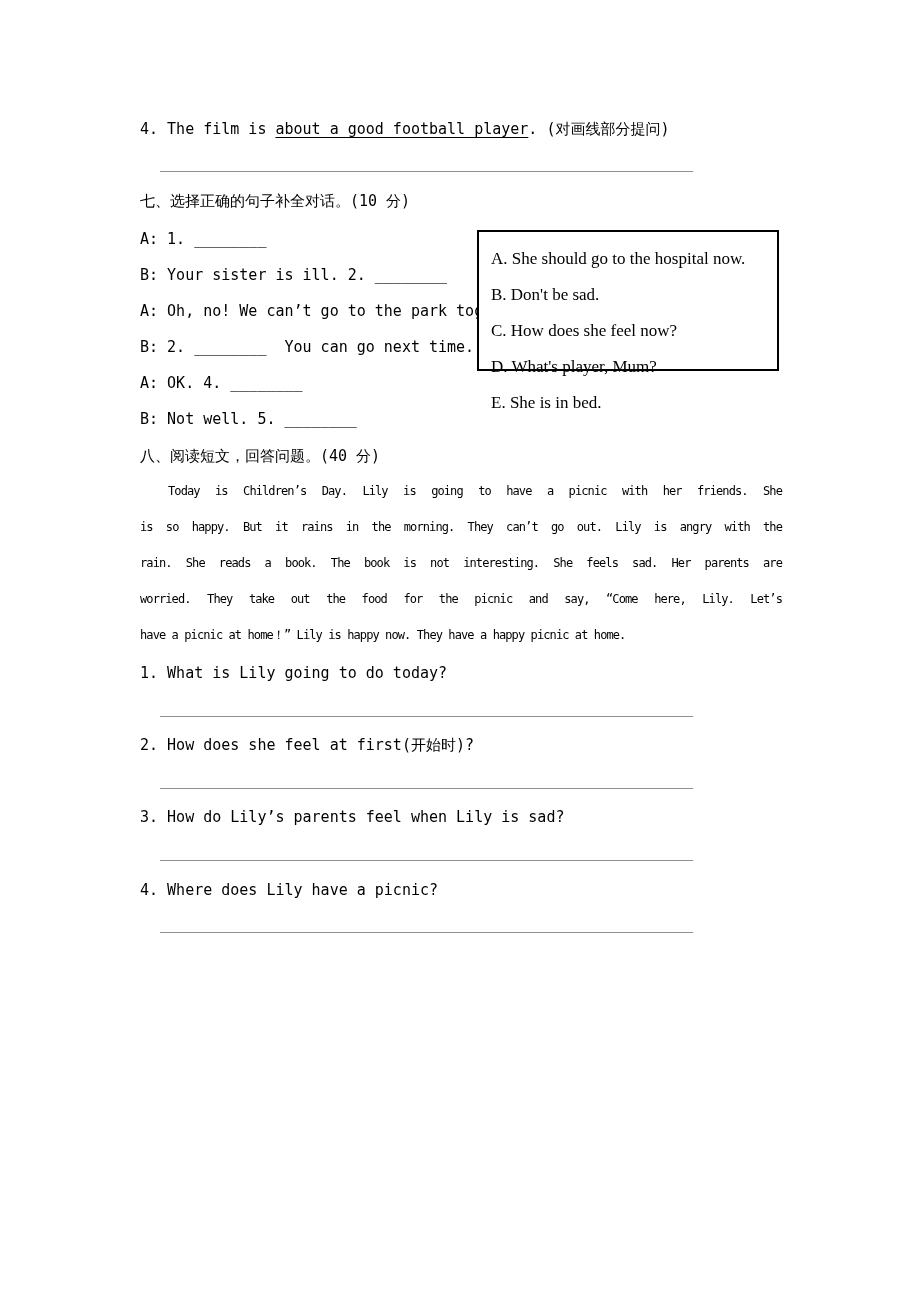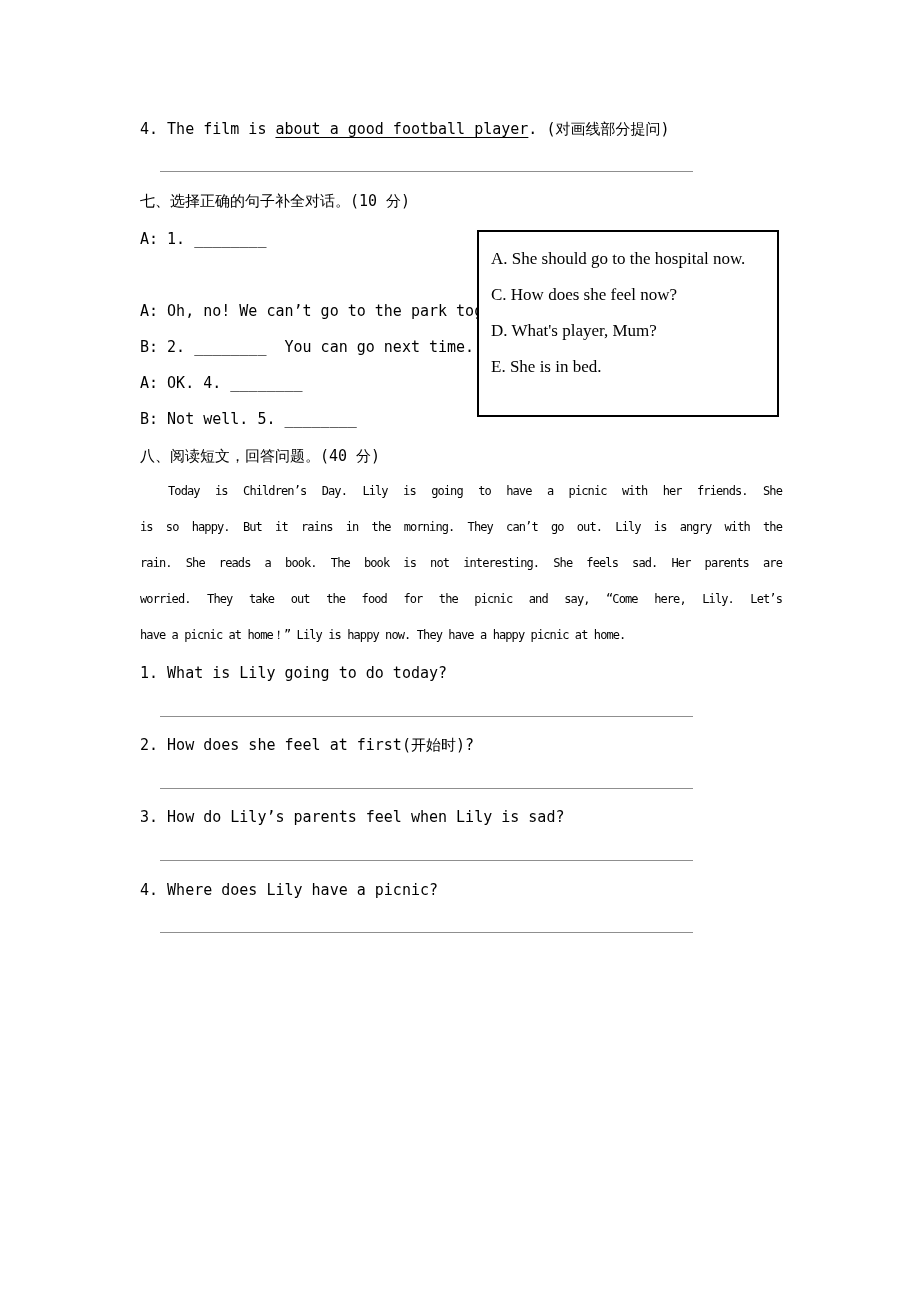--- a/index.html
+++ b/index.html
@@ -26,21 +26,21 @@
     left: 160px;
     width: 533px;
     height: 0;
     border-top: 1px solid #8f8f8f;
   }
   .options-box {
     position: absolute;
     left: 477px;
     top: 230px;
     width: 302px;
-    height: 187px;
+    height: 141px;
     background: #ffffff;
     border: 2px solid #000000;
     z-index: 2;
     font-family: "Liberation Serif", serif;
     font-size: 17px;
     padding: 9px 12px 0 12px;
   }
   .options-box .opt { line-height: 36px; white-space: pre; }
   .passage {
     position: absolute;
@@ -61,27 +61,29 @@
 </head>
 <body>
 
 <div class="page">
 
   <div class="line" style="top:121px"><span>4. The film is </span><span class="u">about a good football player</span><span>. (对画线部分提问)</span></div>
   <div class="answer-line" style="top:171px"></div>
 
   <div class="line" style="top:193px">七、选择正确的句子补全对话。(10 分)</div>
   <div class="line" style="top:231px">A: 1. ________</div>
+  <div class="line" style="top:267px">B: Your sister is ill. 2. ________</div>
   <div class="line" style="top:303px">A: Oh, no! We can’t go to the park together.</div>
   <div class="line" style="top:339px">B: 2. ________  You can go next time.</div>
   <div class="line" style="top:375px">A: OK. 4. ________</div>
   <div class="line" style="top:411px">B: Not well. 5. ________</div>
 
   <div class="options-box">
     <div class="opt">A. She should go to the hospital now.</div>
+    <div class="opt">B. Don't be sad.</div>
     <div class="opt">C. How does she feel now?</div>
     <div class="opt">D. What's player, Mum?</div>
     <div class="opt">E. She is in bed.</div>
   </div>
 
   <div class="line" style="top:448px">八、阅读短文，回答问题。(40 分)</div>
 
   <div class="passage">
     <div class="p-line first">Today is Children’s Day. Lily is going to have a picnic with her friends. She</div>
     <div class="p-line">is so happy. But it rains in the morning. They can’t go out. Lily is angry with the</div>

